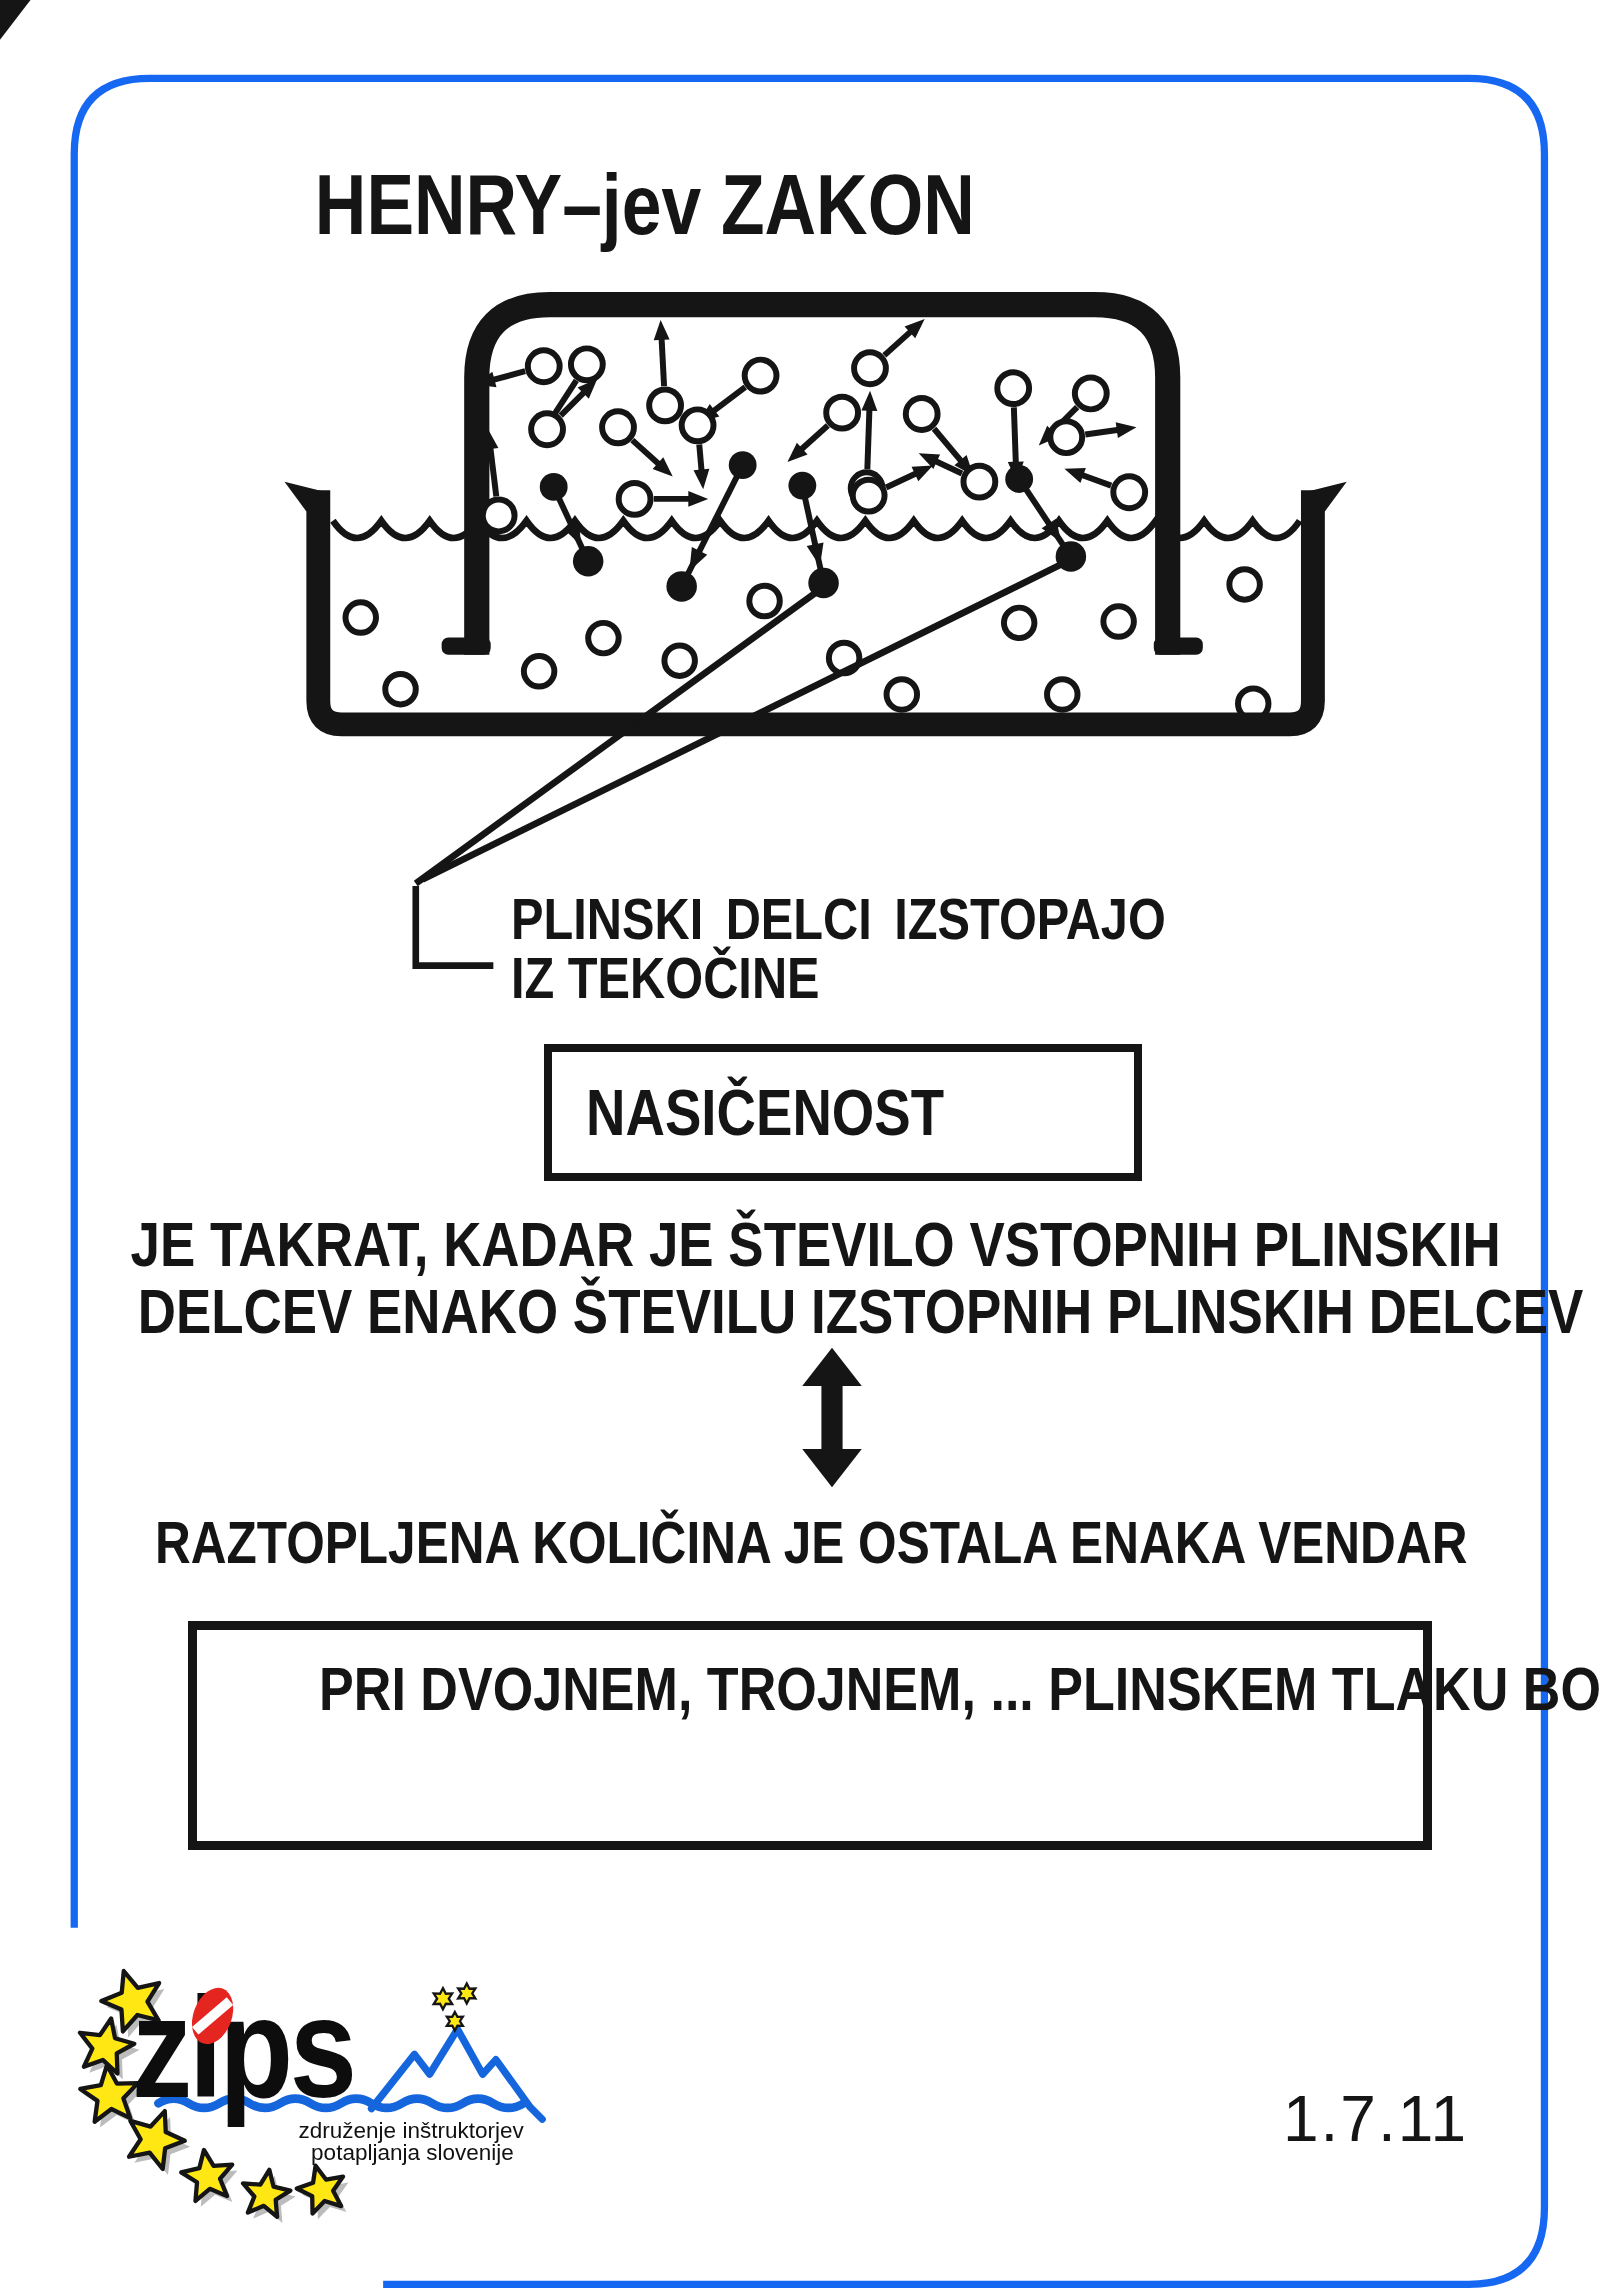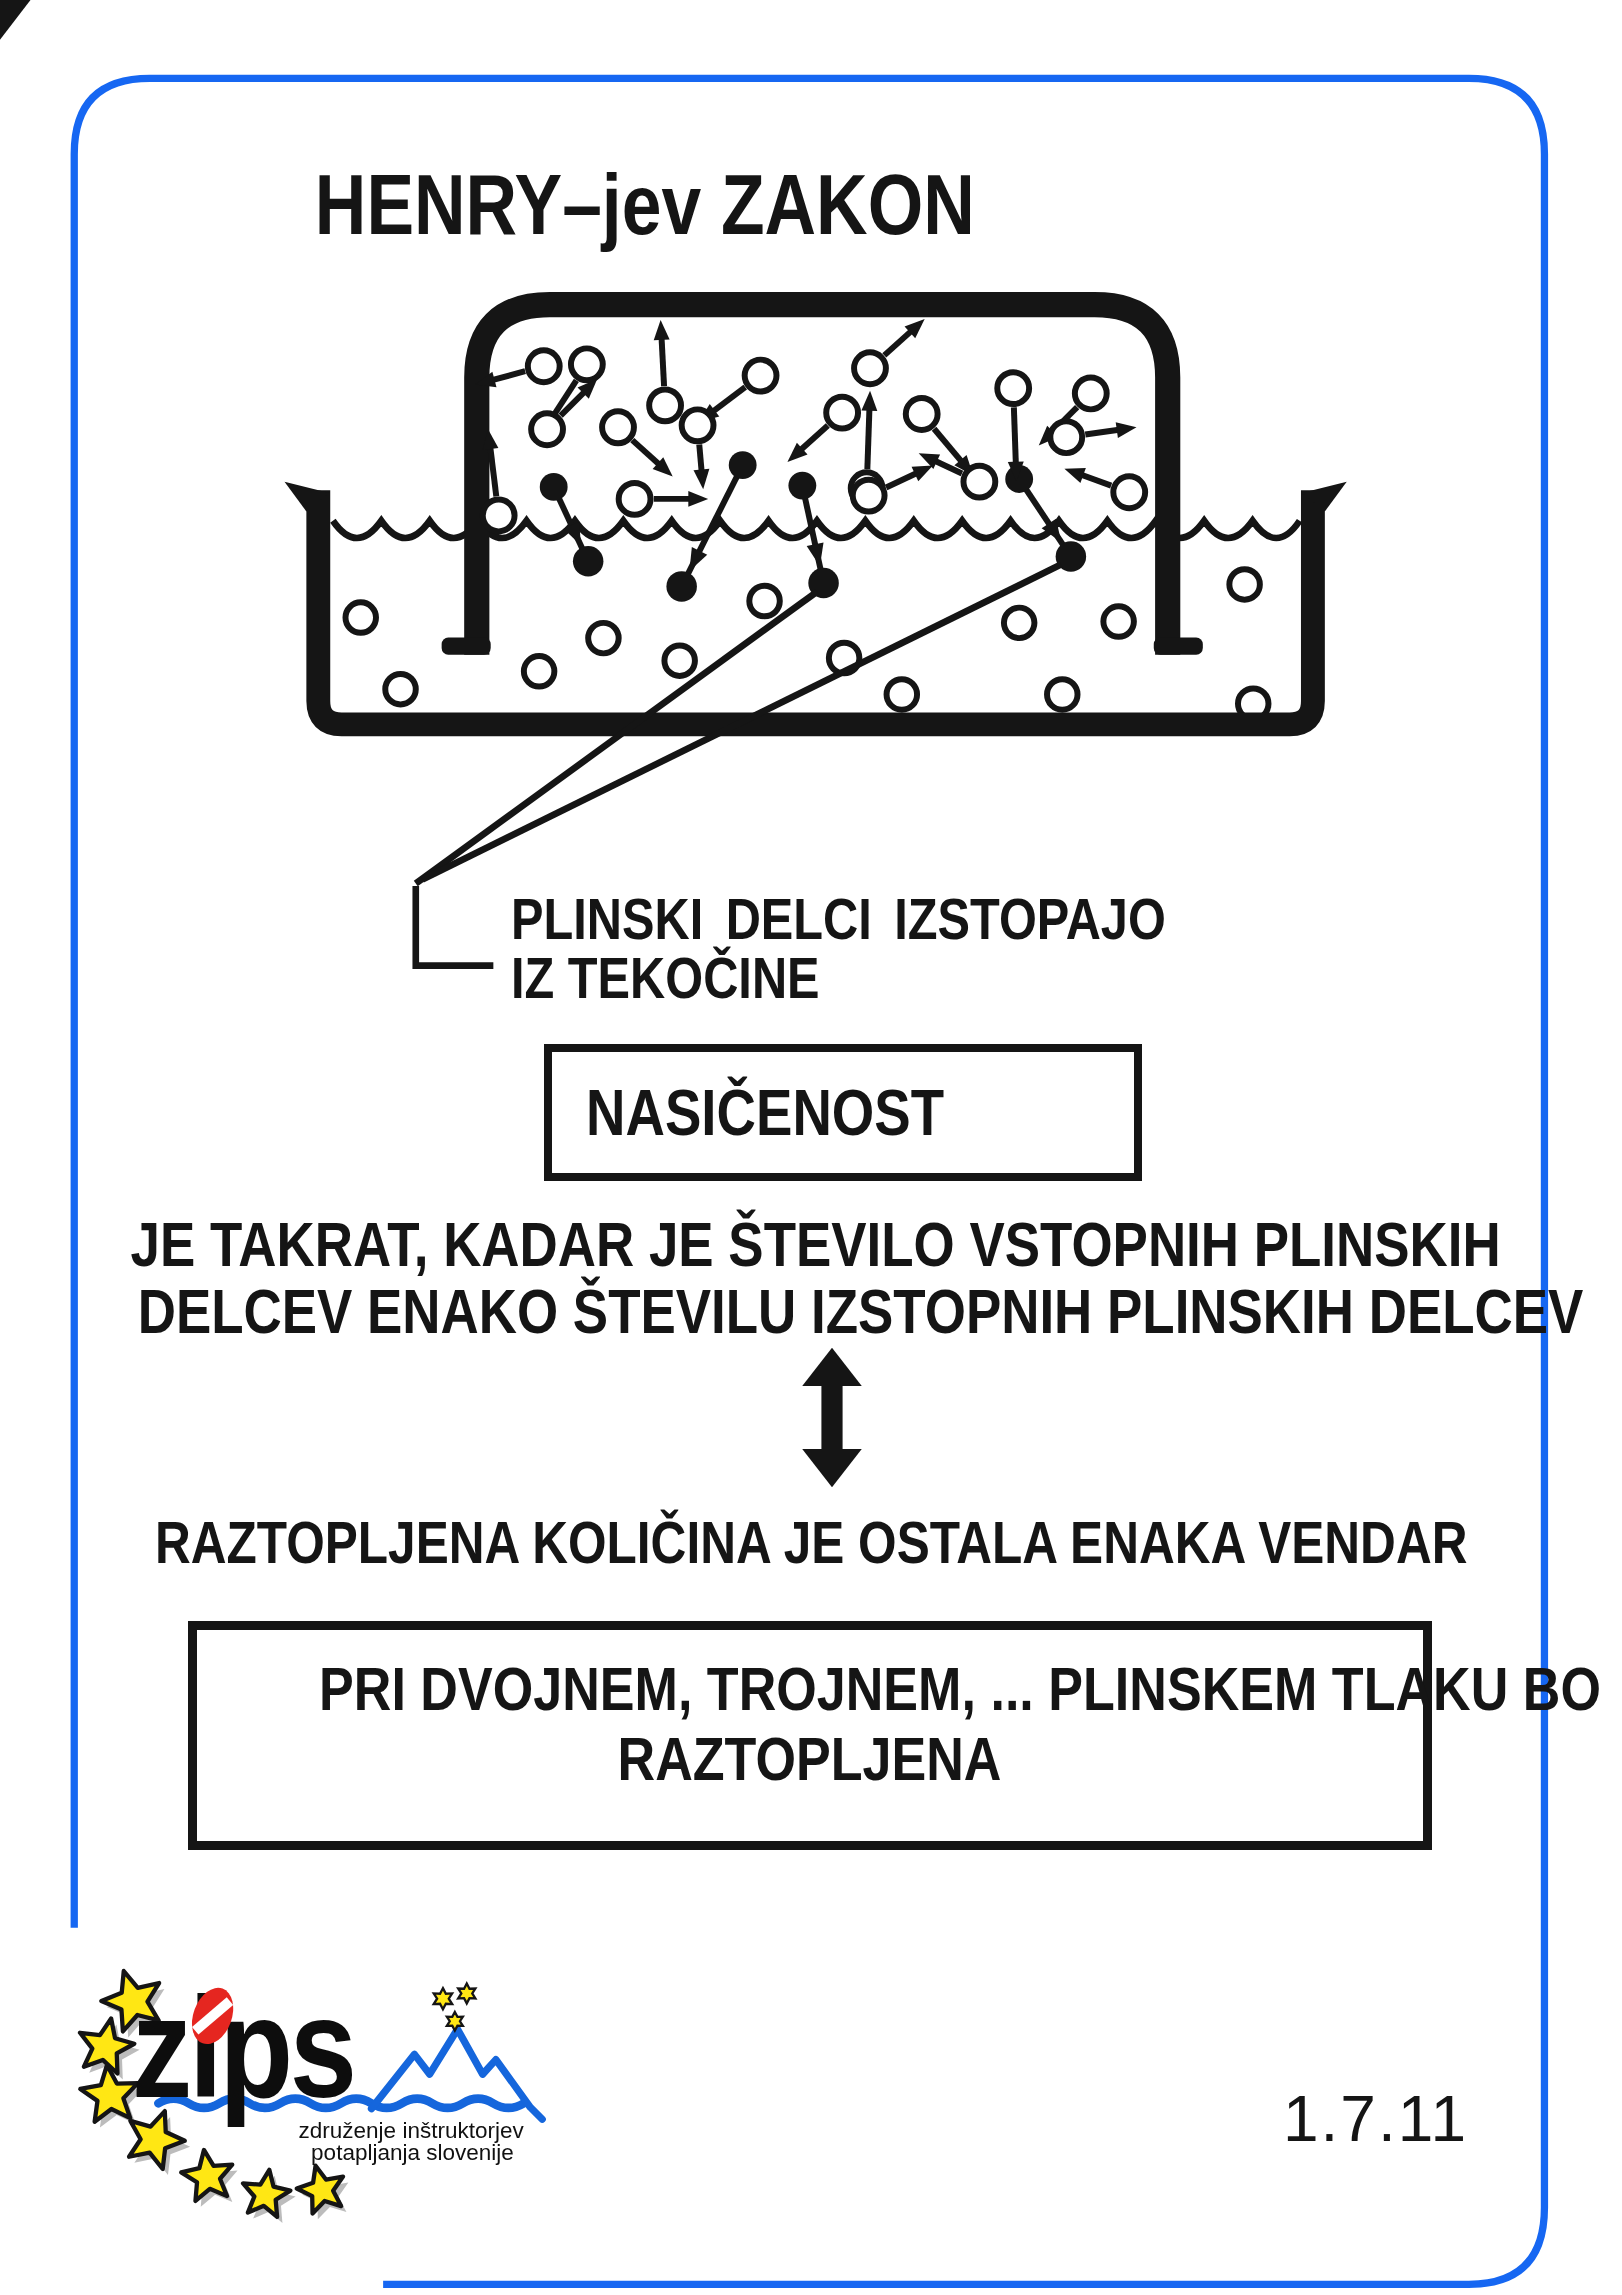--- a/index.html
+++ b/index.html
@@ -164,21 +164,20 @@
     <polygon points="20,60 110,60 65,2" fill="#151515"></polygon>
     <polygon points="20,155 110,155 65,213" fill="#151515"></polygon>
   </svg>
 
   <div class="abs eqline">
     <span class="cond">RAZTOPLJENA KOLIČINA JE OSTALA ENAKA VENDAR</span>
   </div>
 
   <div class="abs pbox">
     <div><span class="cond">PRI DVOJNEM, TROJNEM, ... PLINSKEM TLAKU BO</span></div>
-    <div><span class="cond">RAZTOPLJENA</span></div>
   </div>
 
   <svg id="logoSvg" style="left:60px;top:1963px;" width="517" height="278" viewBox="90 2960 780 420">
       <polygon points="193.8,2981.1 215.0,3006.6 247.2,2999.3 229.6,3027.3 246.4,3055.8 214.4,3047.6 192.5,3072.4 190.3,3039.4 160.0,3026.3 190.7,3014.1" fill="#bcbcbc"></polygon>
       <polygon points="174.7,3052.9 180.6,3082.6 209.7,3091.0 183.2,3105.7 184.3,3136.0 162.1,3115.4 133.6,3125.7 146.3,3098.3 127.7,3074.4 157.8,3078.0" fill="#bcbcbc"></polygon>
       <polygon points="168.4,3123.2 183.4,3151.1 215.1,3150.5 193.2,3173.4 203.6,3203.3 175.1,3189.6 149.8,3208.7 154.1,3177.3 128.1,3159.2 159.2,3153.6" fill="#bcbcbc"></polygon>
       <polygon points="255.8,3192.8 257.2,3224.4 286.0,3237.6 256.3,3248.8 252.6,3280.2 232.9,3255.4 201.8,3261.7 219.3,3235.3 203.8,3207.6 234.3,3216.1" fill="#bcbcbc"></polygon>
       <polygon points="314.9,3251.5 329.5,3275.6 357.7,3273.6 339.2,3295.0 349.8,3321.2 323.8,3310.2 302.1,3328.4 304.5,3300.3 280.6,3285.3 308.0,3278.9" fill="#bcbcbc"></polygon>
       <polygon points="413.7,3281.4 420.0,3306.8 445.5,3312.8 423.3,3326.7 425.5,3352.7 405.4,3335.9 381.3,3346.1 391.1,3321.8 374.0,3302.0 400.1,3303.8" fill="#bcbcbc"></polygon>
       <polygon points="483.6,3275.2 499.3,3296.1 525.1,3291.7 510.1,3313.1 522.2,3336.3 497.2,3328.6 479.0,3347.3 478.5,3321.1 455.1,3309.6 479.8,3301.1" fill="#bcbcbc"></polygon>

